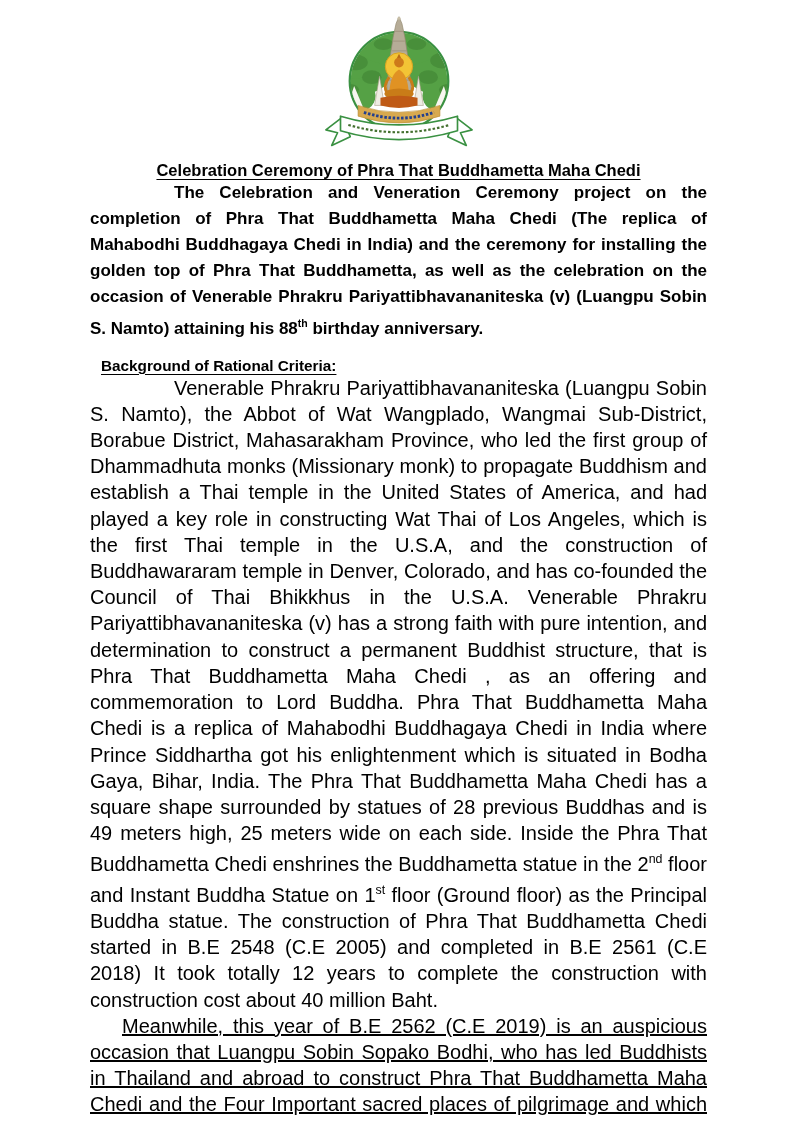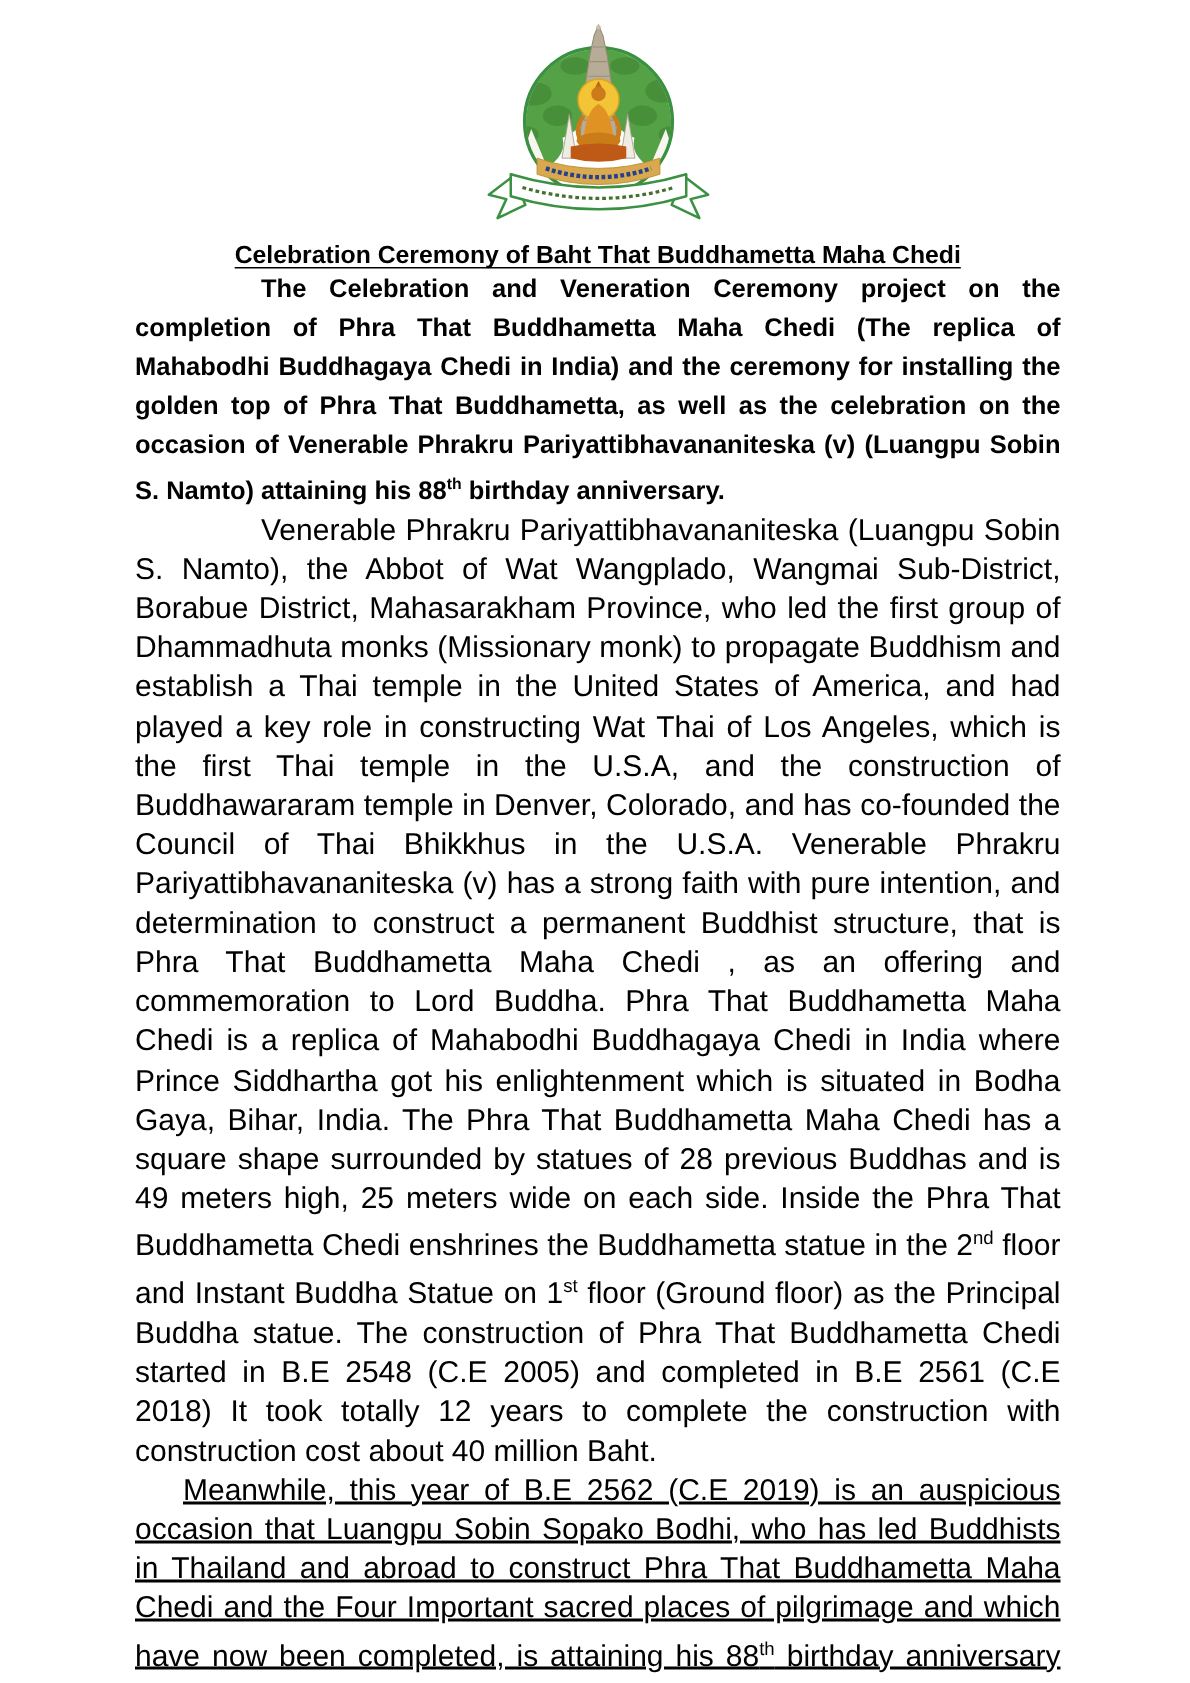--- a/index.html
+++ b/index.html
@@ -134,24 +134,25 @@
 
         <g>
           <path d="M22,104 L5,117 L17,120 L11,133 L30,124 Z" fill="#ffffff" stroke="#3a9142" stroke-width="1.7" stroke-linejoin="round"></path>
           <path d="M138,104 L155,117 L143,120 L149,133 L130,124 Z" fill="#ffffff" stroke="#3a9142" stroke-width="1.7" stroke-linejoin="round"></path>
           <path d="M20,103 Q80,121 140,103 L140,118 Q80,136 20,118 Z" fill="#ffffff" stroke="#3a9142" stroke-width="1.7" stroke-linejoin="round"></path>
           <path d="M28,112 Q80,127 132,112" stroke="#44702f" stroke-width="2.2" fill="none" stroke-dasharray="2.6 2"></path>
         </g>
       </svg>
     </div>
 
-    <div class="doc-title">Celebration Ceremony of Baht That Buddhametta Maha Chedi</div>
+    <div class="doc-title">Celebration Ceremony of Phra That Buddhametta Maha Chedi</div>
 
     <p class="para bold p1">The Celebration and Veneration Ceremony project on the completion of Phra That Buddhametta Maha Chedi (The replica of Mahabodhi Buddhagaya Chedi in India) and the ceremony for installing the golden top of Phra That Buddhametta, as well as the celebration on the occasion of Venerable Phrakru Pariyattibhavananiteska (v) (Luangpu Sobin S. Namto) attaining his 88<sup>th</sup> birthday anniversary.</p>
 
 
+    <div class="section-heading">Background of Rational Criteria:</div>
 
     <p class="para regular p3">Venerable Phrakru Pariyattibhavananiteska (Luangpu Sobin S. Namto), the Abbot of Wat Wangplado, Wangmai Sub-District, Borabue District, Mahasarakham Province, who led the first group of Dhammadhuta monks (Missionary monk) to propagate Buddhism and establish a Thai temple in the United States of America, and had played a key role in constructing Wat Thai of Los Angeles, which is the first Thai temple in the U.S.A, and the construction of Buddhawararam temple in Denver, Colorado, and has co-founded the Council of Thai Bhikkhus in the U.S.A. Venerable Phrakru Pariyattibhavananiteska (v) has a strong faith with pure intention, and determination to construct a permanent Buddhist structure, that is Phra That Buddhametta Maha Chedi , as an offering and commemoration to Lord Buddha. Phra That Buddhametta Maha Chedi is a replica of Mahabodhi Buddhagaya Chedi in India where Prince Siddhartha got his enlightenment which is situated in Bodha Gaya, Bihar, India. The Phra That Buddhametta Maha Chedi has a square shape surrounded by statues of 28 previous Buddhas and is 49 meters high, 25 meters wide on each side. Inside the Phra That Buddhametta Chedi enshrines the Buddhametta statue in the 2<sup>nd</sup> floor and Instant Buddha Statue on 1<sup>st</sup> floor (Ground floor) as the Principal Buddha statue. The construction of Phra That Buddhametta Chedi started in B.E 2548 (C.E 2005) and completed in B.E 2561 (C.E 2018) It took totally 12 years to complete the construction with construction cost about 40 million Baht.</p>
 
     <p class="para regular p4">Meanwhile, this year of B.E 2562 (C.E 2019) is an auspicious occasion that Luangpu Sobin Sopako Bodhi, who has led Buddhists in Thailand and abroad to construct Phra That Buddhametta Maha Chedi and the Four Important sacred places of pilgrimage and which have now been completed, is attaining his 88<sup>th</sup> birthday anniversary on 11<sup>th</sup> December of B.E 2562 (C.E 2019). Hence, the temple organizing committee has decided to hold a celebration ceremony for Phra That Buddhametta Maha Chedi (The replica of Mahabodhi</p>
 
   </div>
 </div>
 
 </body></html>

